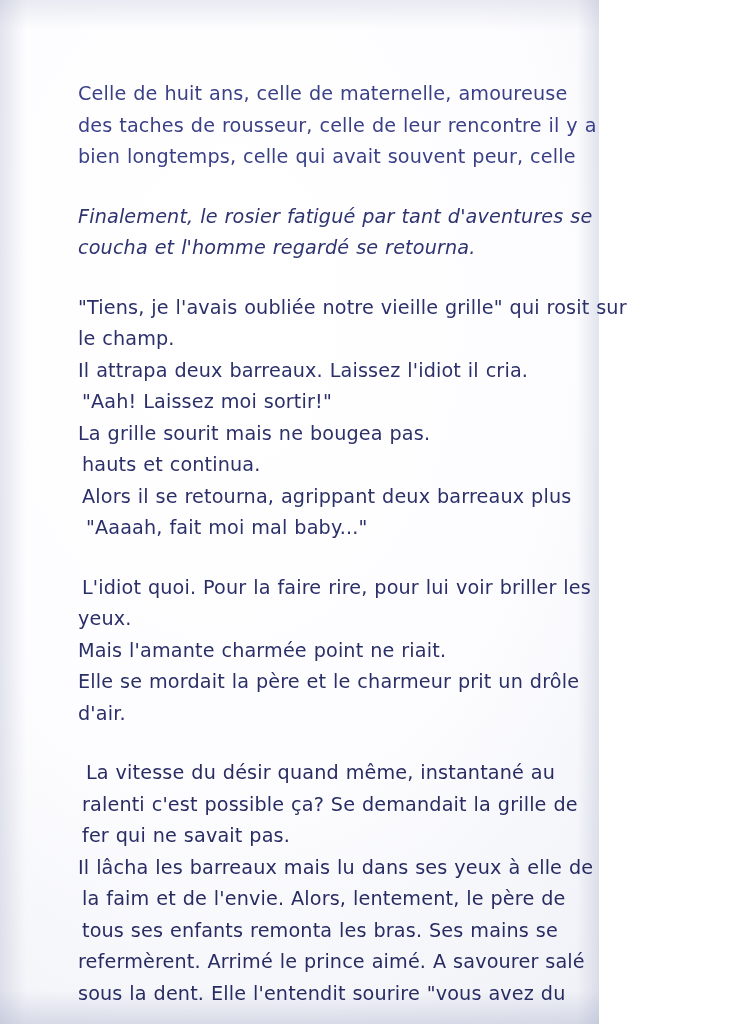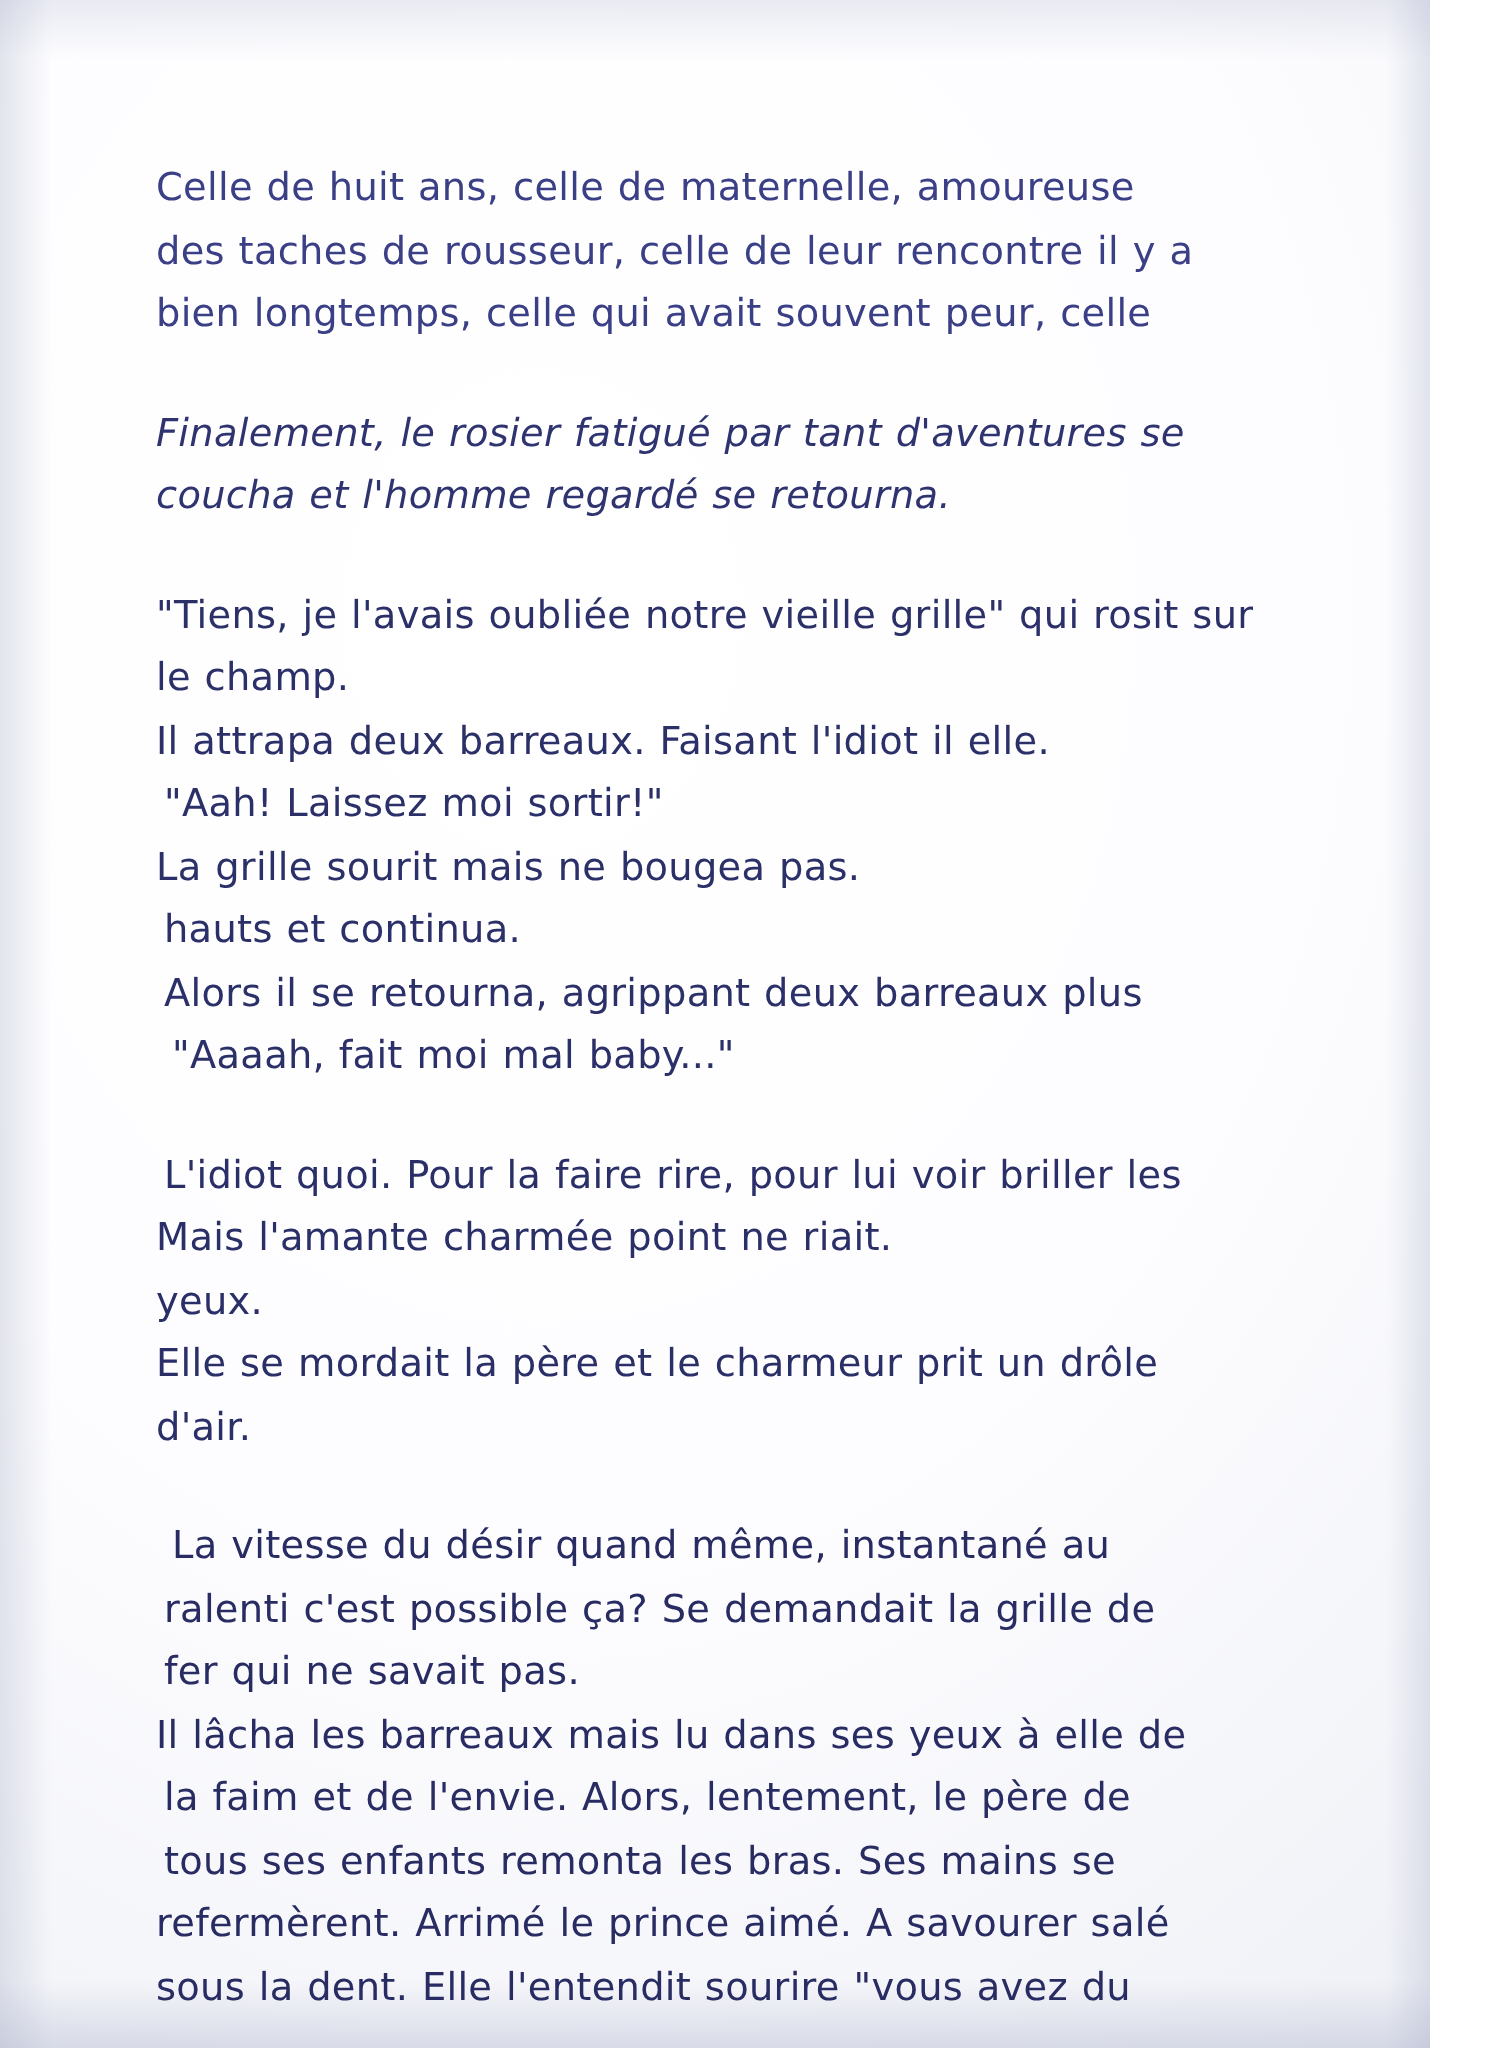--- a/index.html
+++ b/index.html
@@ -8,21 +8,21 @@
   }
   body {
     width: 743px;
     height: 1024px;
     overflow: hidden;
     font-family: "DejaVu Sans", sans-serif;
     background: #ffffff;
   }
   #page {
     position: relative;
-    width: 715px;
+    width: 599px;
     height: 1024px;
     
     background:
       radial-gradient(130% 110% at 38% 30%, #ffffff 0%, #fdfdff 42%, #f2f3f8 72%, #e7e9f1 100%);
   }
   
   #page::before {
     content: "";
     position: absolute;
     inset: 0;
@@ -76,32 +76,32 @@
     </p>
 
     <p class="para p2">
       <span class="line">Finalement, le rosier fatigué par tant d'aventures se</span>
       <span class="line">coucha et l'homme regardé se retourna.</span>
     </p>
 
     <p class="para p3">
       <span class="line">"Tiens, je l'avais oubliée notre vieille grille" qui rosit sur</span>
       <span class="line">le champ.</span>
-      <span class="line">Il attrapa deux barreaux. Faisant l'idiot il elle.</span>
+      <span class="line">Il attrapa deux barreaux. Laissez l'idiot il cria.</span>
       <span class="line indent-1">"Aah! Laissez moi sortir!"</span>
       <span class="line">La grille sourit mais ne bougea pas.</span>
       <span class="line indent-1">hauts et continua.</span>
       <span class="line indent-1">Alors il se retourna, agrippant deux barreaux plus</span>
       <span class="line indent-2">"Aaaah, fait moi mal baby..."</span>
     </p>
 
     <p class="para p4">
       <span class="line indent-1">L'idiot quoi. Pour la faire rire, pour lui voir briller les</span>
+      <span class="line">yeux.</span>
       <span class="line">Mais l'amante charmée point ne riait.</span>
-      <span class="line">yeux.</span>
       <span class="line">Elle se mordait la père et le charmeur prit un drôle</span>
       <span class="line">d'air.</span>
     </p>
 
     <p class="para p5">
       <span class="line indent-2">La vitesse du désir quand même, instantané au</span>
       <span class="line indent-1">ralenti c'est possible ça? Se demandait la grille de</span>
       <span class="line indent-1">fer qui ne savait pas.</span>
       <span class="line">Il lâcha les barreaux mais lu dans ses yeux à elle de</span>
       <span class="line indent-1">la faim et de l'envie. Alors, lentement, le père de</span>

